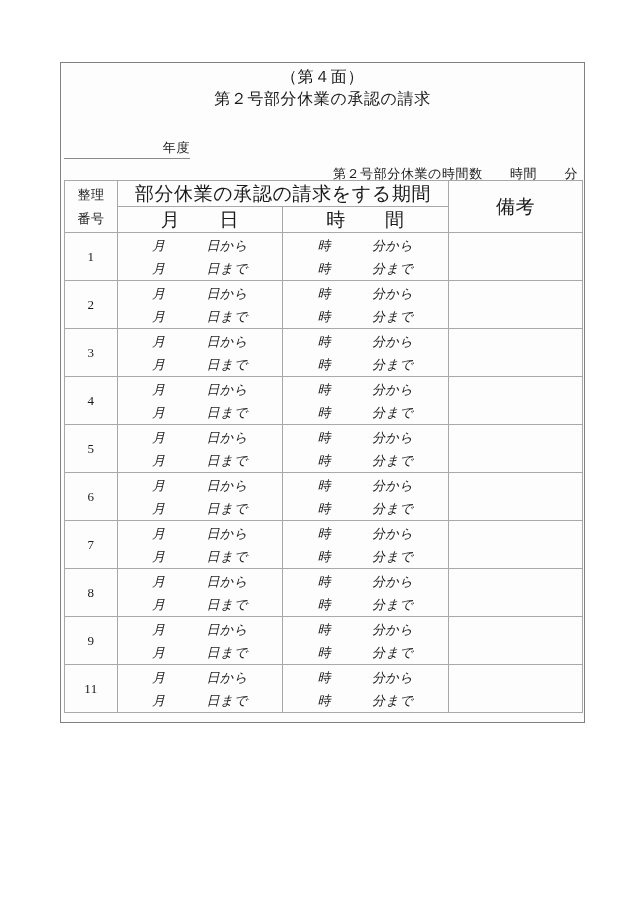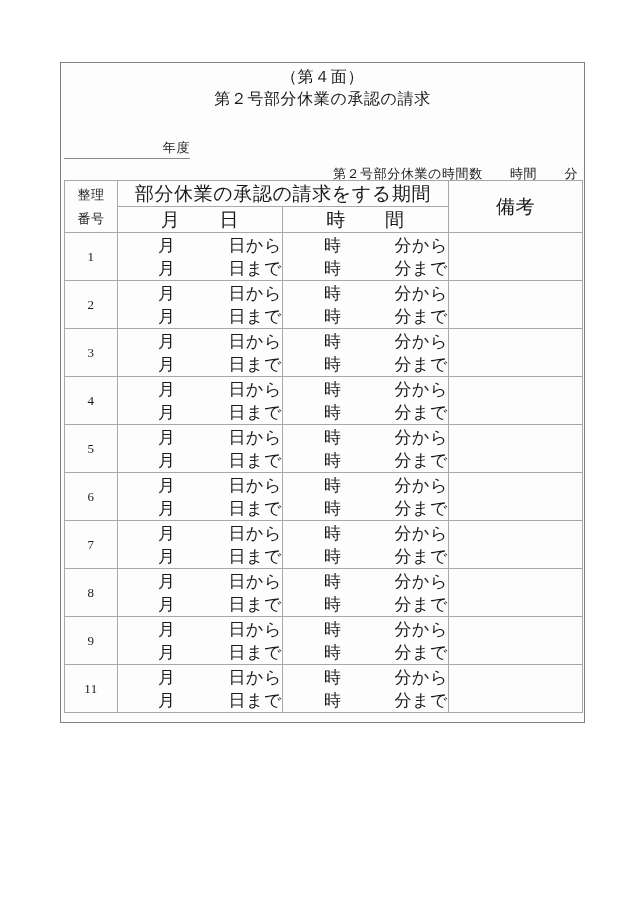--- a/index.html
+++ b/index.html
@@ -116,25 +116,26 @@
     line-height: 24px;
     font-size: 13px;
   }
 
   .row-no {
     text-align: center;
     font-size: 13px;
     letter-spacing: 1.5px;
   }
   .row-field {
-    text-align: right;
+    text-align: center;
     padding-right: 8px;
     line-height: 23px;
-    font-size: 17px;
+    font-size: 13px;
     white-space: pre;
+    font-style: italic;
   }
   .data-row td { height: 47px; }
   .row-remarks { background: transparent; }
 
   .sub-line { display: block; }
 </style>
 </head>
 <body>
 
 <div id="page-frame">

